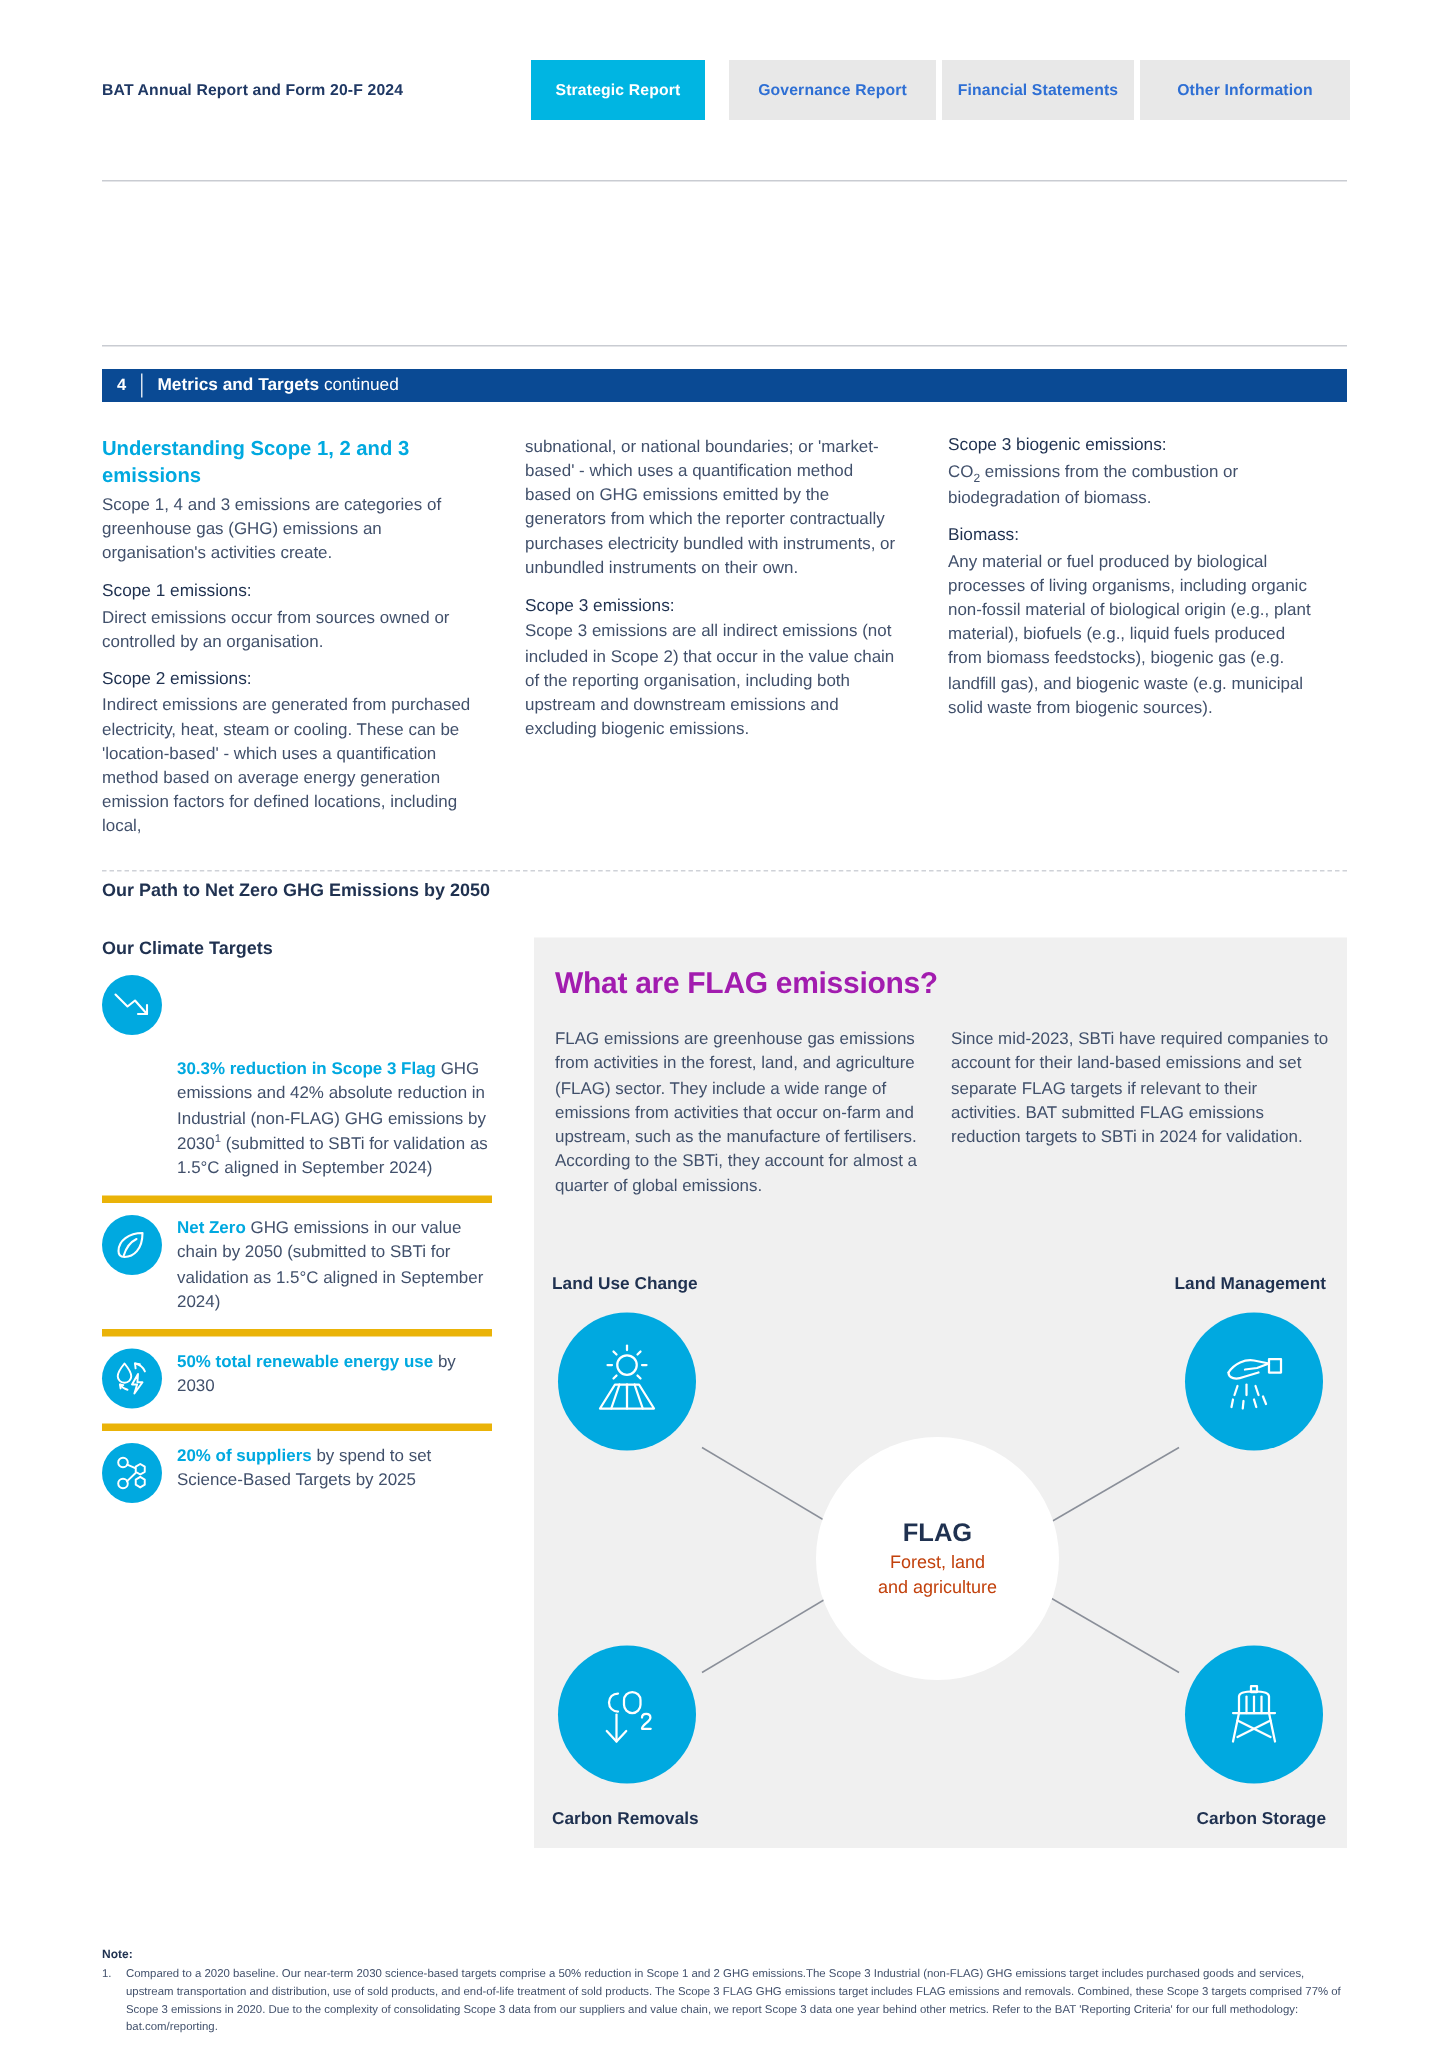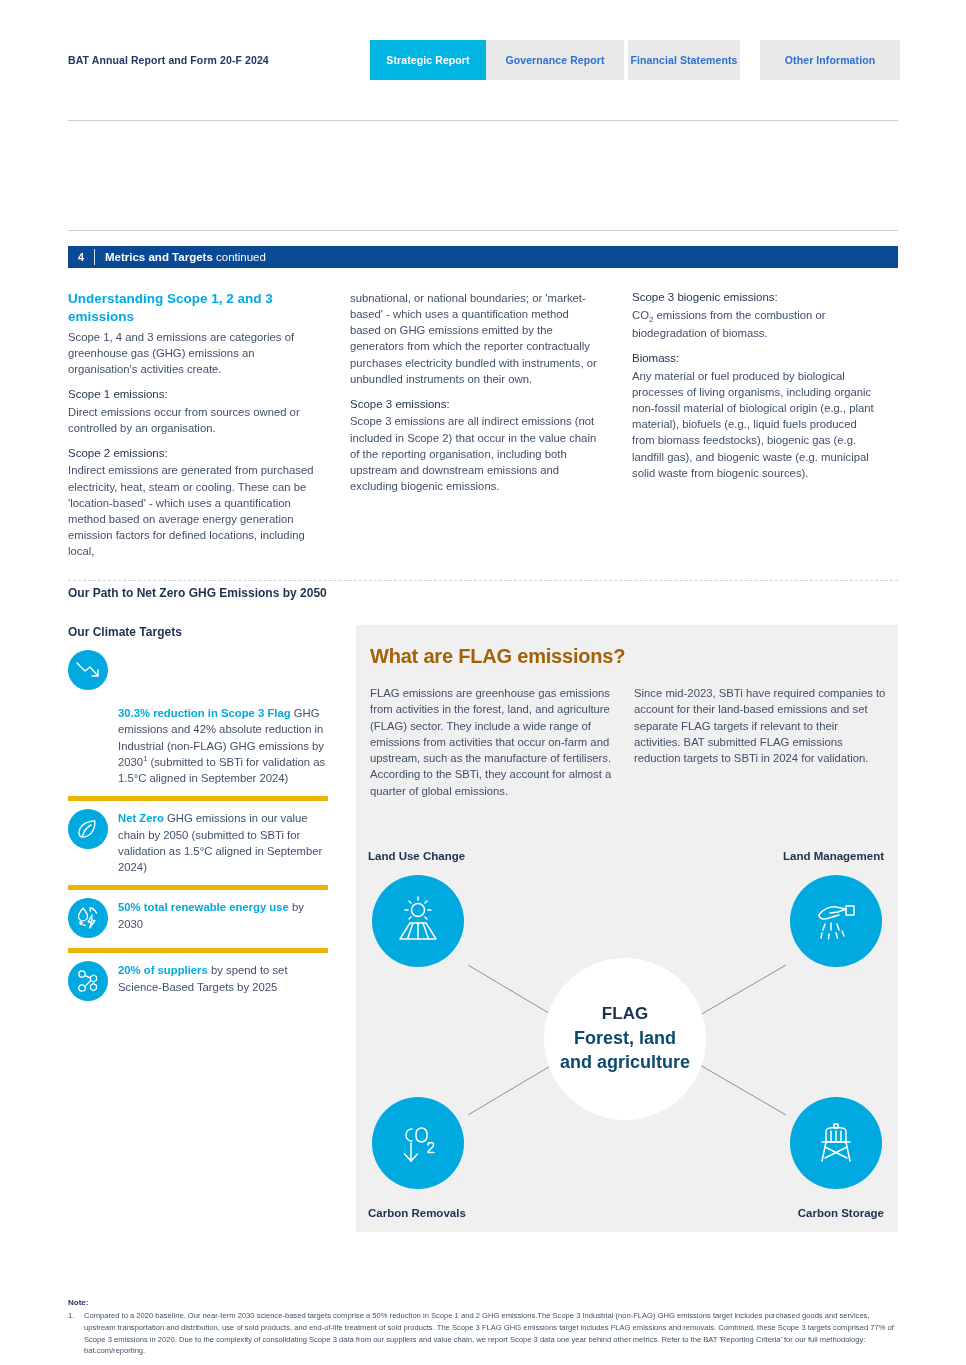--- a/index.html
+++ b/index.html
@@ -49,23 +49,23 @@
     display: flex;
     align-items: center;
     justify-content: center;
     letter-spacing: 0.1px;
     white-space: nowrap;
   }
   .tab.active {
     background: #00b5e2;
     color: #ffffff;
   }
-  .tab-0 { left: 370px; width: 116px; }
+  .tab-0 { left: 354px; width: 116px; }
   .tab-1 { left: 486px; width: 138px; }
-  .tab-2 { left: 628px; width: 112px; }
+  .tab-2 { left: 628px; width: 128px; }
   .tab-3 { left: 760px; width: 140px; }
 
   
   .rule {
     position: absolute;
     left: 68px;
     width: 830px;
     height: 1px;
     background: #c9ccd2;
   }
@@ -208,21 +208,21 @@
     position: absolute;
     left: 356px; top: 585px;
     width: 542px; height: 607px;
     background: #f0f0f0;
   }
   .flag-title {
     position: absolute;
     left: 14px; top: 20px;
     font-size: 20px;
     font-weight: 700;
-    color: #a16207;
+    color: #a21caf;
     letter-spacing: -0.2px;
   }
   .flag-copy {
     position: absolute;
     top: 60px;
     font-size: 11.3px;
     line-height: 1.44;
     color: #41506b;
   }
   .flag-copy.left  { left: 14px;  width: 250px; }
@@ -273,23 +273,23 @@
     justify-content: center;
     text-align: center;
   }
   .cc-title {
     font-size: 17px;
     font-weight: 700;
     color: #1f3150;
     line-height: 1.2;
   }
   .cc-sub {
-    font-size: 18px;
-    font-weight: 700;
-    color: #0c4a6e;
+    font-size: 12px;
+    font-weight: 400;
+    color: #c2410c;
     line-height: 1.25;
     margin-top: 2px;
   }
   .connectors {
     position: absolute;
     left: 0; top: 0;
     width: 542px; height: 385px;
     pointer-events: none;
   }
 

